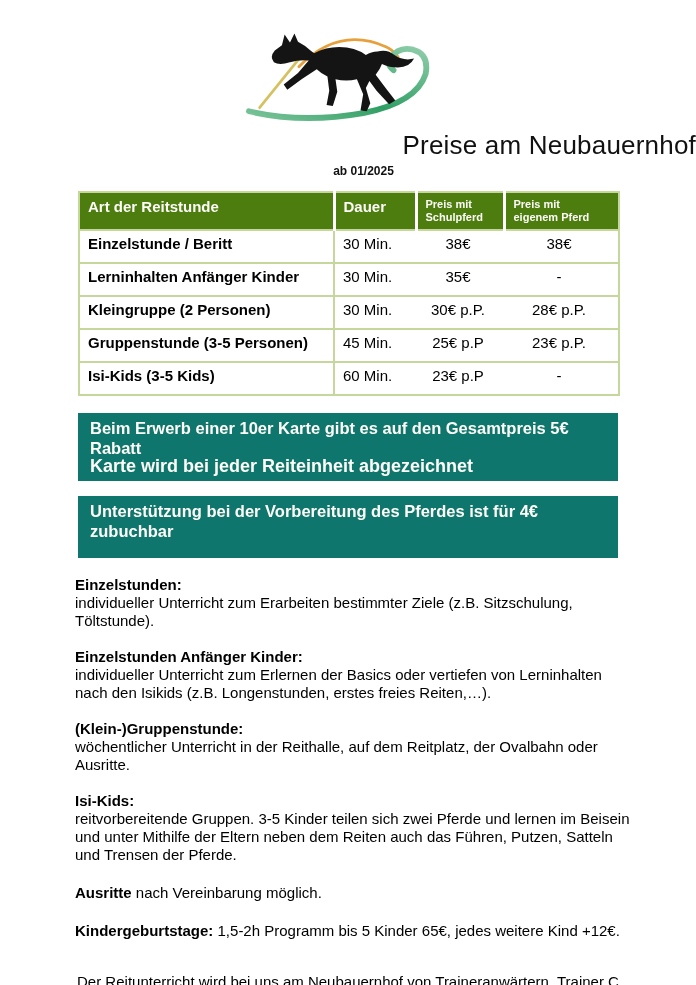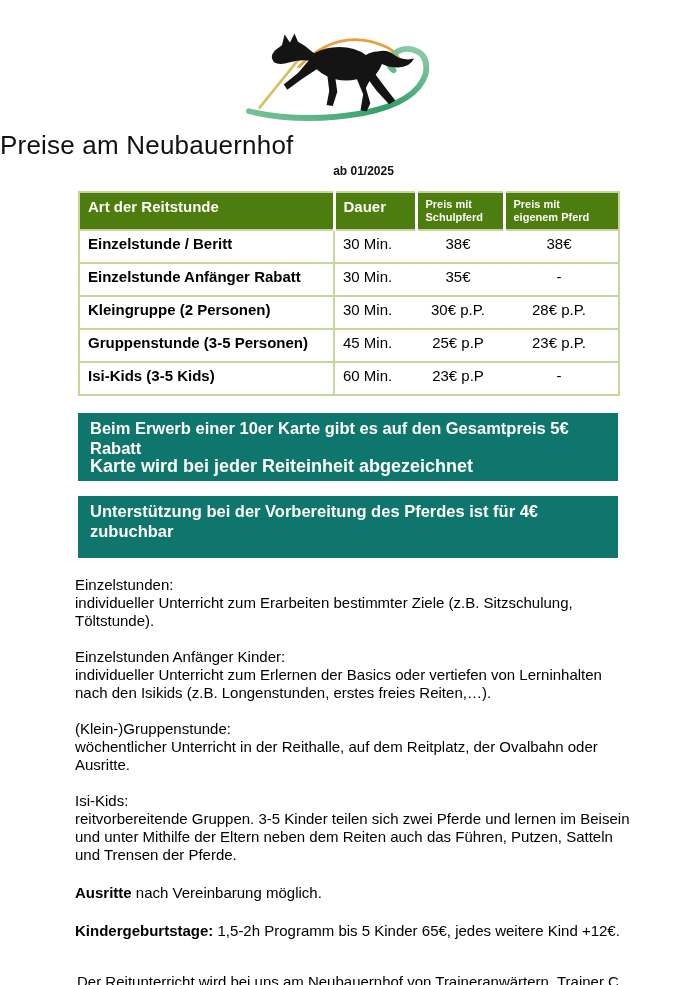--- a/index.html
+++ b/index.html
@@ -9,21 +9,21 @@
     background: #ffffff;
     margin: 0 auto;
     position: relative;
     font-family: "Liberation Sans", sans-serif;
     color: #000;
     overflow: hidden;
   }
   
   .logo-wrap { padding-top: 22px; text-align: center; }
   .page-title {
-    text-align: left;
+    text-align: right;
     font-size: 26px;
     font-weight: 400;
     letter-spacing: 0.2px;
     margin-top: 4px;
     color: #111;
   }
   .page-subtitle {
     text-align: center;
     font-size: 12px;
     font-weight: 700;
@@ -76,21 +76,21 @@
     color: #fefef6;
     padding: 5px 12px 7px 12px;
   }
   .banner.first { margin-top: 17px; }
   .banner.second { margin-top: 15px; padding-bottom: 17px; }
   .banner .big { font-size: 16.5px; font-weight: 700; line-height: 20px; }
   .banner .small { font-size: 18px; font-weight: 700; line-height: 16px; }
   
   .sections { margin: 18px 30px 0 75px; }
   .section { margin-bottom: 18px; }
-  .section-heading { font-size: 15px; font-weight: 400; line-height: 18px; }
+  .section-heading { font-size: 15px; font-weight: 700; line-height: 18px; }
   .section-body { font-size: 15px; line-height: 18px; max-width: 556px; }
   .note { font-size: 15px; line-height: 18px; margin: 20px 30px 0 75px; }
   .note .b { font-weight: 700; }
   .closing {
     font-size: 15px; line-height: 19px;
     text-align: center;
     width: 566px;
     margin: 32px auto 0 auto;
   }
 </style>
@@ -136,21 +136,21 @@
       </tr>
     </thead>
     <tbody>
       <tr>
         <td class="a">Einzelstunde / Beritt</td>
         <td>30 Min.</td>
         <td class="num">38€</td>
         <td class="num">38€</td>
       </tr>
       <tr>
-        <td class="a">Einzelstunde Anfänger Rabatt</td>
+        <td class="a">Lerninhalten Anfänger Kinder</td>
         <td>30 Min.</td>
         <td class="num">35€</td>
         <td class="num">-</td>
       </tr>
       <tr>
         <td class="a">Kleingruppe (2 Personen)</td>
         <td>30 Min.</td>
         <td class="num">30€ p.P.</td>
         <td class="num">28€ p.P.</td>
       </tr>

